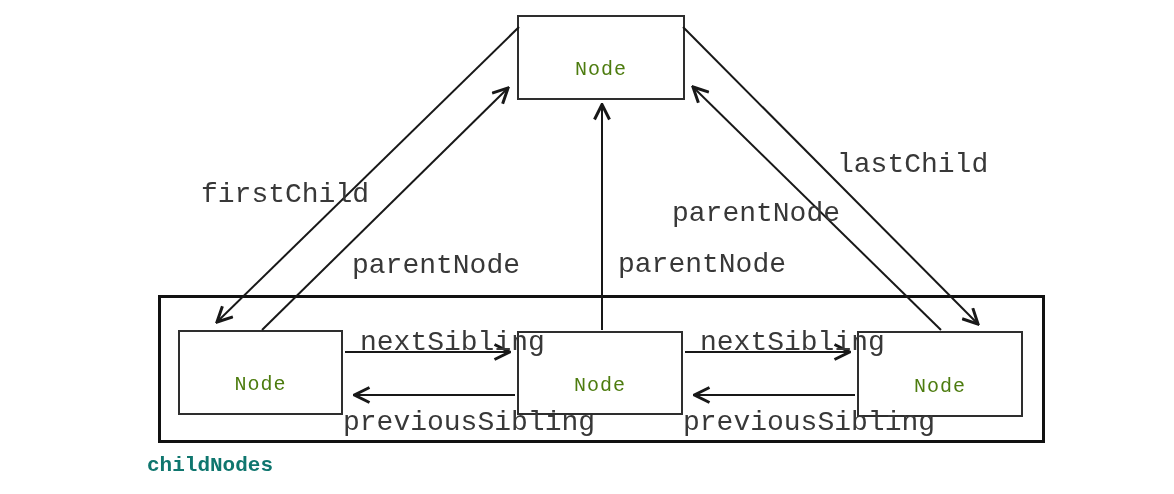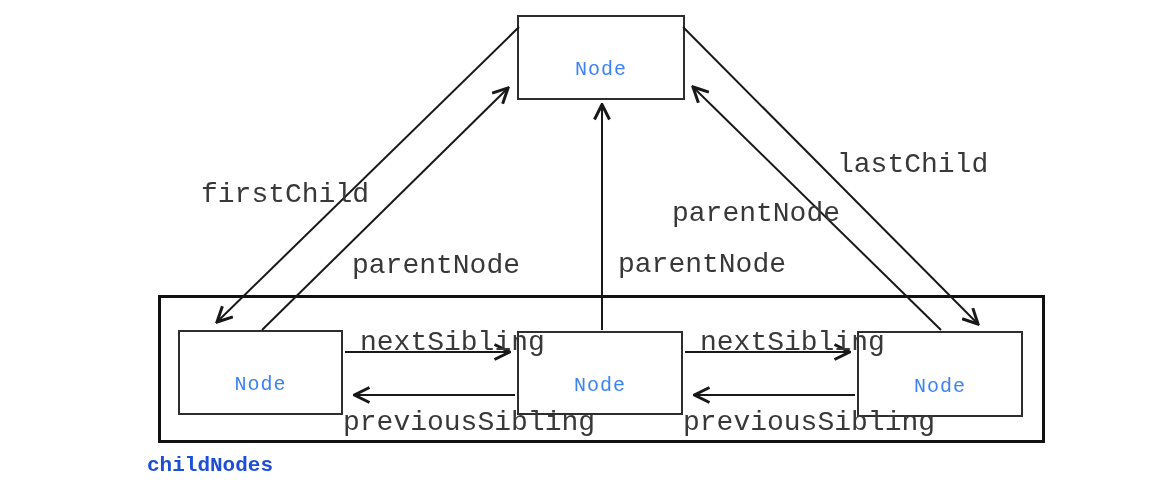--- a/index.html
+++ b/index.html
@@ -19,21 +19,21 @@
     position: absolute;
     border: 2px solid #2e2e2e;
     background: #ffffff;
     display: flex;
     align-items: center;
     justify-content: center;
     box-sizing: border-box;
     z-index: 2;
   }
   .node-box .node-label {
-    color: #3b82f6;
+    color: #4d7c0f;
     font-size: 20px;
     letter-spacing: 1px;
     margin-top: 24px;
   }
   #container-box {
     position: absolute;
     left: 158px;
     top: 295px;
     width: 887px;
     height: 148px;
@@ -60,21 +60,21 @@
   #lbl-parent-node-left   { left: 352px; top: 252px; }
   #lbl-parent-node-middle { left: 618px; top: 251px; }
   #lbl-next-sibling-left  { left: 360px; top: 329px; }
   #lbl-next-sibling-right { left: 700px; top: 329px; }
   #lbl-prev-sibling-left  { left: 343px; top: 409px; }
   #lbl-prev-sibling-right { left: 683px; top: 409px; }
   #lbl-child-nodes {
     position: absolute;
     left: 147px;
     top: 455px;
-    color: #1d4ed8;
+    color: #0f766e;
     font-size: 21px;
     font-weight: bold;
     line-height: 1;
     white-space: nowrap;
     z-index: 4;
   }
   #arrow-layer {
     position: absolute;
     left: 0;
     top: 0;

